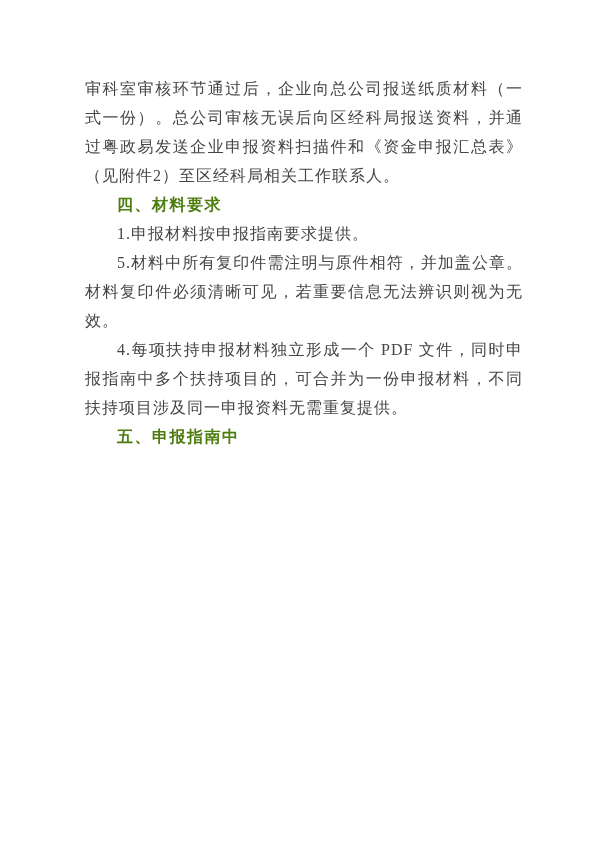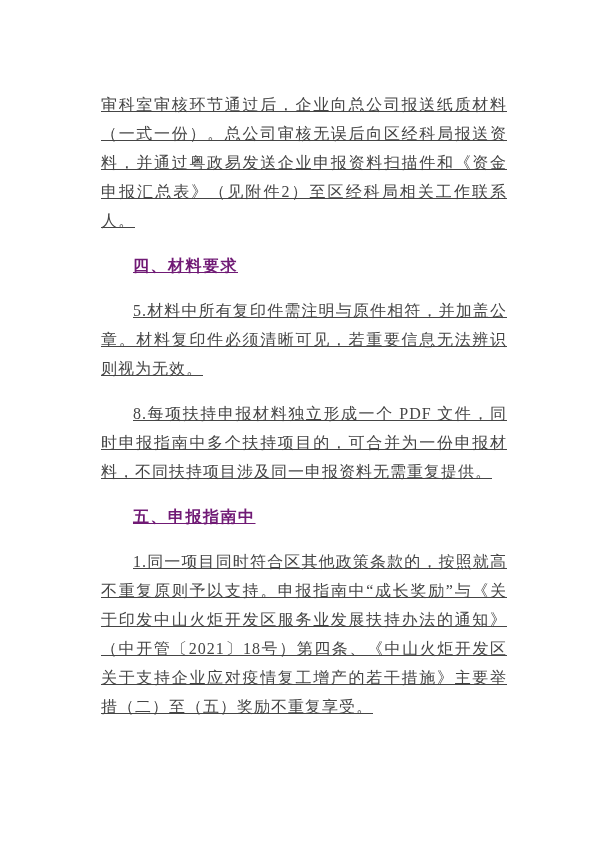--- a/index.html
+++ b/index.html
@@ -17,44 +17,43 @@
   }
   .doc-body {
     position: absolute;
     left: 85px;
     top: 74px;
     width: 438px;
     font-family: "Liberation Serif", "DejaVu Serif", serif;
     color: #454545;
   }
   .para {
-    margin: 16px;
+    margin: 0;
     font-size: 16px;
     line-height: 29px;
     letter-spacing: 1px;
     text-align: justify;
     text-justify: inter-character;
     word-break: break-all;
-    text-decoration: underline;
   }
   .para.indent {
     text-indent: 2em;
   }
   .para.heading {
     font-family: "Liberation Sans", "DejaVu Sans", sans-serif;
     font-weight: bold;
-    color: #701a75;
+    color: #4d7c0f;
     letter-spacing: 1.5px;
   }
 </style>
 </head>
 <body>
 
 <div class="page">
   <div class="doc-body">
       <p class="para body">审科室审核环节通过后，企业向总公司报送纸质材料（一式一份）。总公司审核无误后向区经科局报送资料，并通过粤政易发送企业申报资料扫描件和《资金申报汇总表》（见附件2）至区经科局相关工作联系人。</p>
       <p class="para heading indent">四、材料要求</p>
+      <p class="para body indent">1.申报材料按申报指南要求提供。</p>
       <p class="para body indent">5.材料中所有复印件需注明与原件相符，并加盖公章。材料复印件必须清晰可见，若重要信息无法辨识则视为无效。</p>
-      <p class="para body indent">8.每项扶持申报材料独立形成一个 PDF 文件，同时申报指南中多个扶持项目的，可合并为一份申报材料，不同扶持项目涉及同一申报资料无需重复提供。</p>
+      <p class="para body indent">4.每项扶持申报材料独立形成一个 PDF 文件，同时申报指南中多个扶持项目的，可合并为一份申报材料，不同扶持项目涉及同一申报资料无需重复提供。</p>
       <p class="para heading indent">五、申报指南中</p>
-      <p class="para body indent">1.同一项目同时符合区其他政策条款的，按照就高不重复原则予以支持。申报指南中“成长奖励”与《关于印发中山火炬开发区服务业发展扶持办法的通知》（中开管〔2021〕18号）第四条、《中山火炬开发区关于支持企业应对疫情复工增产的若干措施》主要举措（二）至（五）奖励不重复享受。</p>
     </div>
 </div>
 
 </body></html>

